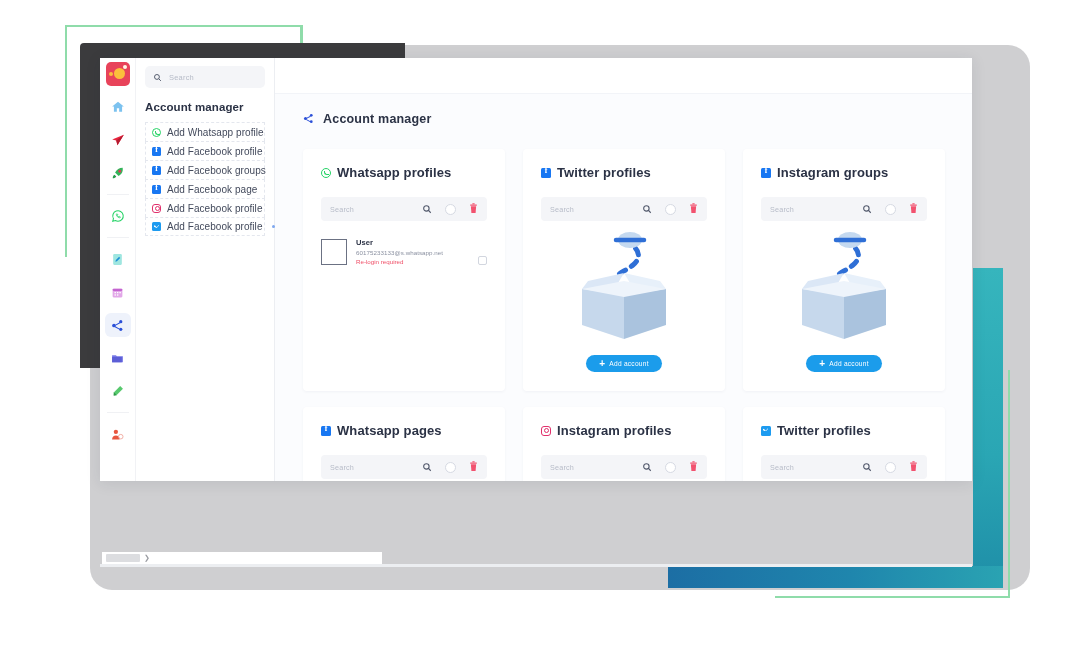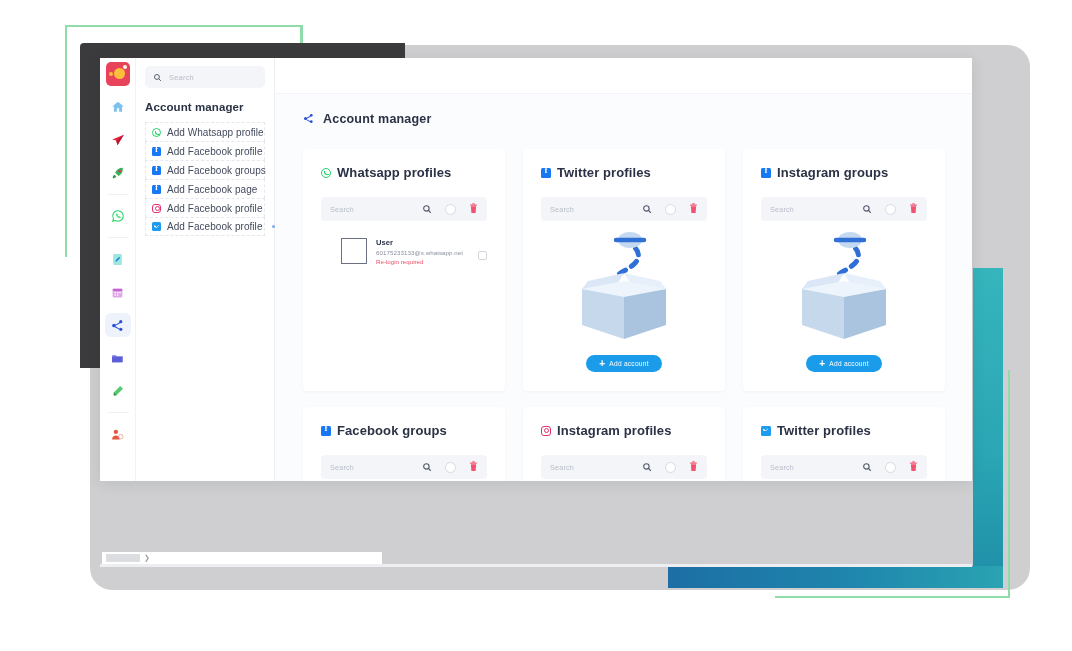--- a/index.html
+++ b/index.html
@@ -170,21 +170,21 @@
 
   .card-search {
     margin-top: 17px; height: 24px; background: #f4f5f8; border-radius: 4px;
     display: flex; align-items: center; padding: 0 9px; gap: 0;
   }
   .card-search .ph { font-size: 7.2px; color: #b7bcc8; letter-spacing:.2px;}
   .cs-actions { margin-left: auto; display: flex; align-items: center; gap: 13px; }
   .ring { width: 11px; height: 11px; border-radius: 50%; border: 1.2px solid #d6dae3; background:#fff;}
 
   
-  .acct-row { margin-top: 16px; display: flex; align-items: center; gap: 9px; margin-left: 20px; }
+  .acct-row { margin-top: 16px; display: flex; align-items: flex-end; gap: 9px; }
   .acct-thumb { width: 26px; height: 26px; border: 1px solid #6b7183; background: #fff; flex:0 0 26px;}
   .acct-meta { padding-top: 1px; }
   .acct-name { font-size: 7.6px; font-weight: 700; color: #2b3245; }
   .acct-mail { font-size: 6.2px; color: #8a90a0; margin-top: 2px; letter-spacing:.05px;}
   .acct-warn { font-size: 6.2px; color: #ef4e67; margin-top: 2px; }
   .acct-cb {
     margin-left: auto; width: 9px; height: 9px; border: 1px solid #d2d6df;
     border-radius: 2px; background: #fff; margin-top: 8px;
   }
 
@@ -513,21 +513,21 @@
             <button class="add-account-btn">
               <span class="plus">+</span>
               <span>Add account</span>
             </button>
           </div>
         </section>
 
         <section class="card short">
           <div class="card-title">
             <span class="mi fb"></span>
-            <span class="ct">Facebook groups</span>
+            <span class="ct">Whatsapp pages</span>
           </div>
           <div class="card-search">
             <span class="ph">Search</span>
             <span class="cs-actions">
               <span>
                 <svg width="10" height="10" viewBox="0 0 24 24" fill="none" stroke="#51586b" stroke-width="2.6">
                     <circle cx="10.5" cy="10.5" r="6.5"></circle>
                     <path d="M15.5 15.5 21 21"></path>
                   </svg>
               </span>

